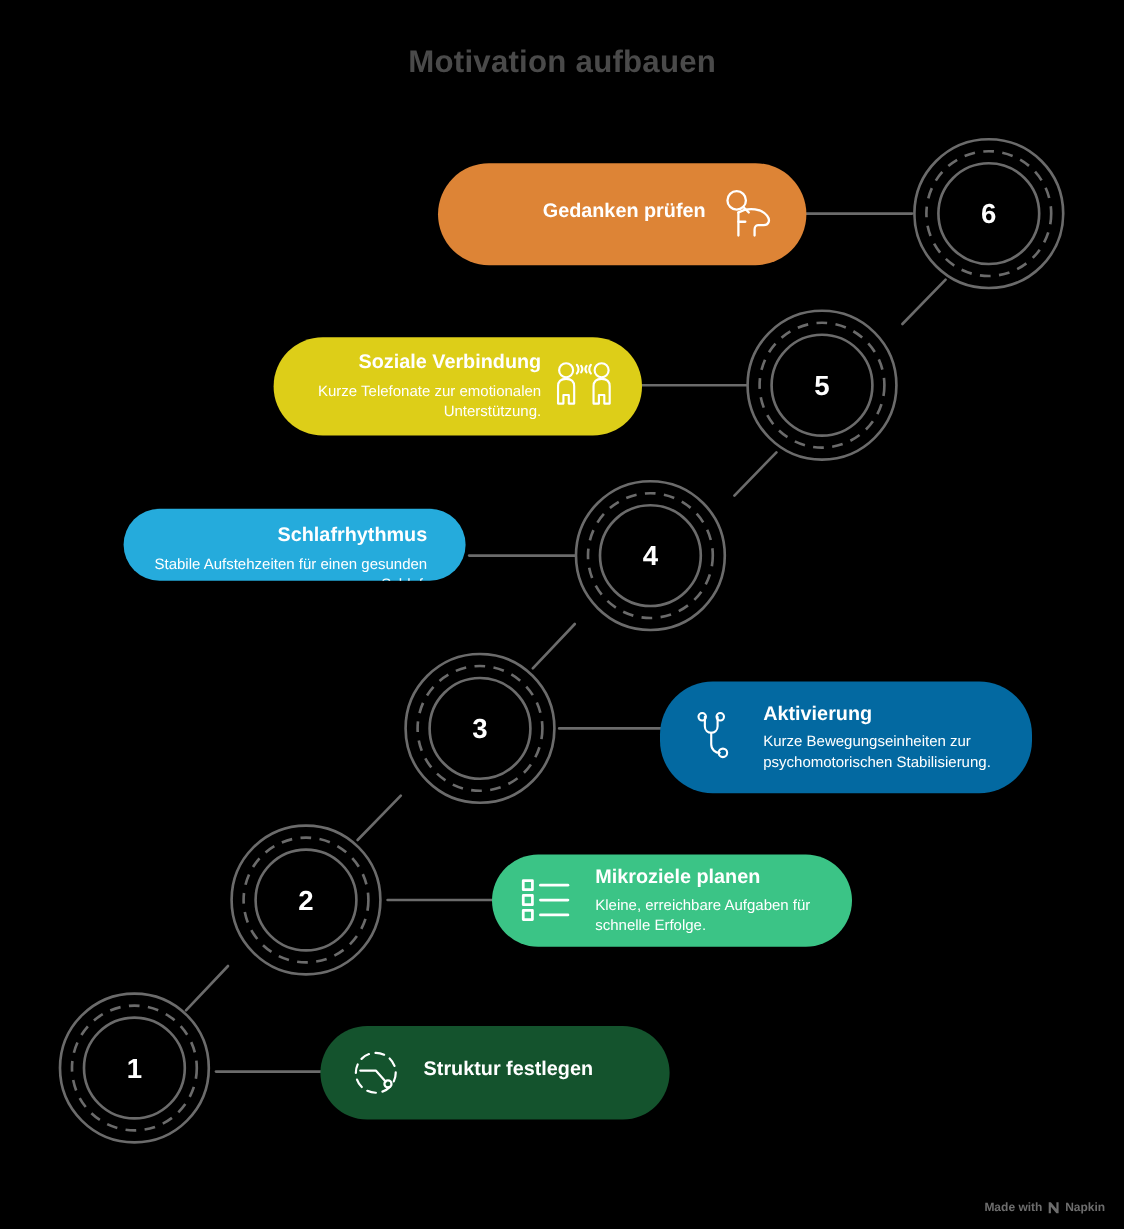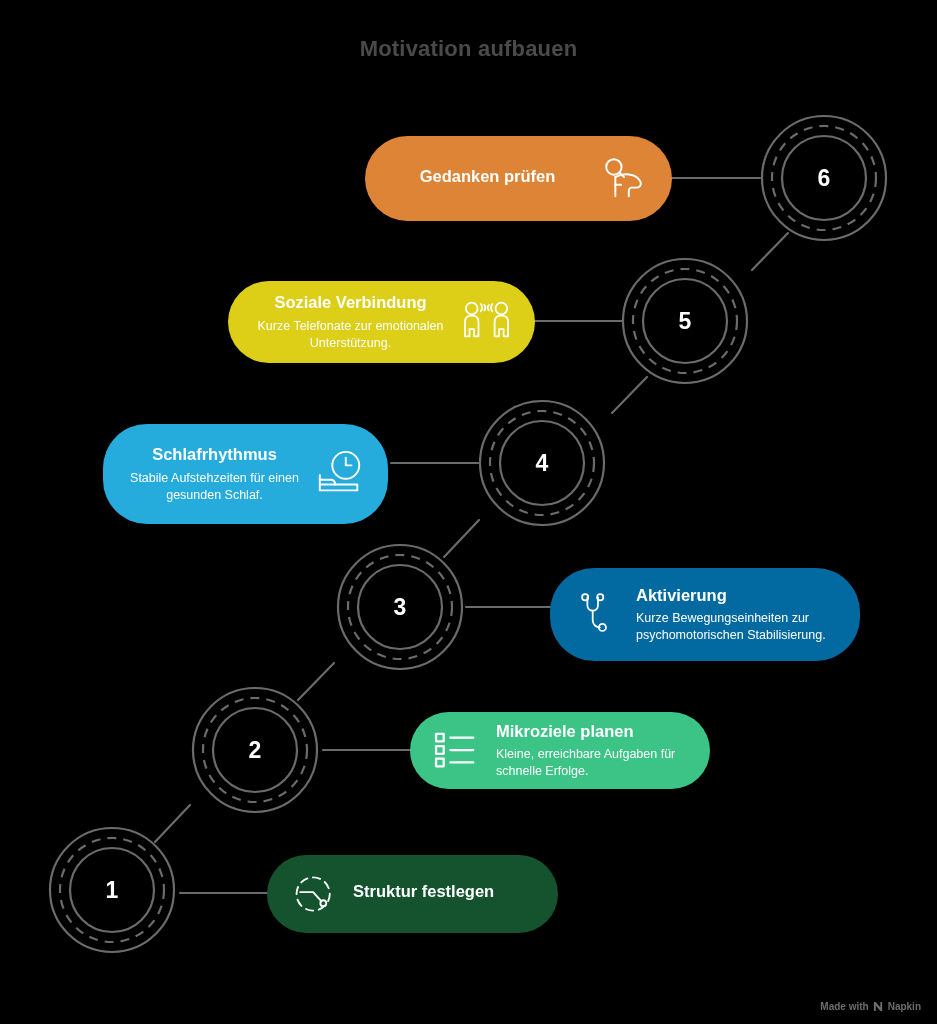--- a/index.html
+++ b/index.html
@@ -23,21 +23,21 @@
     height: 1024px;
   }
 
   
   .title {
     position: absolute;
     top: 36px;
     left: 0;
     width: 937px;
     text-align: center;
-    font-size: 22px;
+    font-size: 26px;
     font-weight: bold;
     letter-spacing: 0.2px;
     color: #4a4a4a;
     user-select: none;
   }
 
   
   #connectors {
     position: absolute;
     top: 0; left: 0;
@@ -96,21 +96,21 @@
   }
   .card .ico {
     flex: 0 0 auto;
     width: 52px;
     height: 52px;
     display: flex;
     align-items: center;
     justify-content: center;
   }
   
-  .card.ico-right .txt { text-align: center; padding-right: 10px; }
+  .card.ico-right .txt { text-align: right; padding-right: 10px; }
   .card.ico-right .ico { order: 2; }
   
   .card.ico-left .txt { text-align: left; padding-left: 12px; order: 2; }
   .card.ico-left .ico { order: 1; }
 
   
   .watermark {
     position: absolute;
     right: 16px;
     bottom: 12px;
@@ -239,21 +239,21 @@
         <circle cx="45" cy="11" r="6.5"></circle>
         <path d="M37.5 42 L37.5 26 C37.5 21, 41 19, 45 19 C49 19, 52.5 21, 52.5 26 L52.5 42 L47.5 42 L47.5 34 L42.5 34 L42.5 42 Z"></path>
         <path d="M22 6 C24 8, 24 12, 22 14"></path>
         <path d="M26 7 C27.5 9, 27.5 11, 26 13"></path>
         <path d="M35 6 C33 8, 33 12, 35 14"></path>
         <path d="M31 7 C29.5 9, 29.5 11, 31 13"></path>
       </svg>
     </div>
   </div>
 
-  <div class="card ico-right" style="left:103px; top:424px; width:285px; height:100px; background:#25abdc;">
+  <div class="card ico-right" style="left:103px; top:424px; width:285px; height:60px; background:#25abdc;flex-direction:column;">
     <div class="txt">
       <div class="c-title">Schlafrhythmus</div>
       <div class="c-desc">Stabile Aufstehzeiten für einen gesunden Schlaf.</div>
     </div>
     <div class="ico">
       <svg viewBox="0 0 52 52" width="50" height="50" fill="none" stroke="#ffffff" stroke-width="2" stroke-linecap="round" stroke-linejoin="round">
         <circle cx="32" cy="17" r="14"></circle>
         <path d="M32 9 L32 17 L38 17"></path>
         <path d="M5 27 L5 43"></path>
         <path d="M5 43 L44 43"></path>

